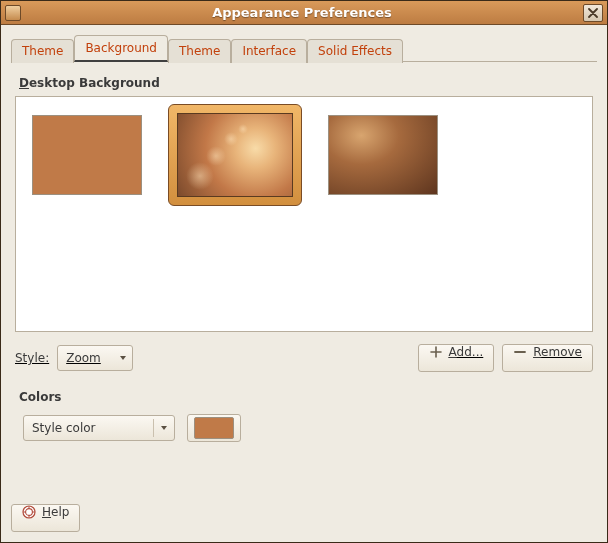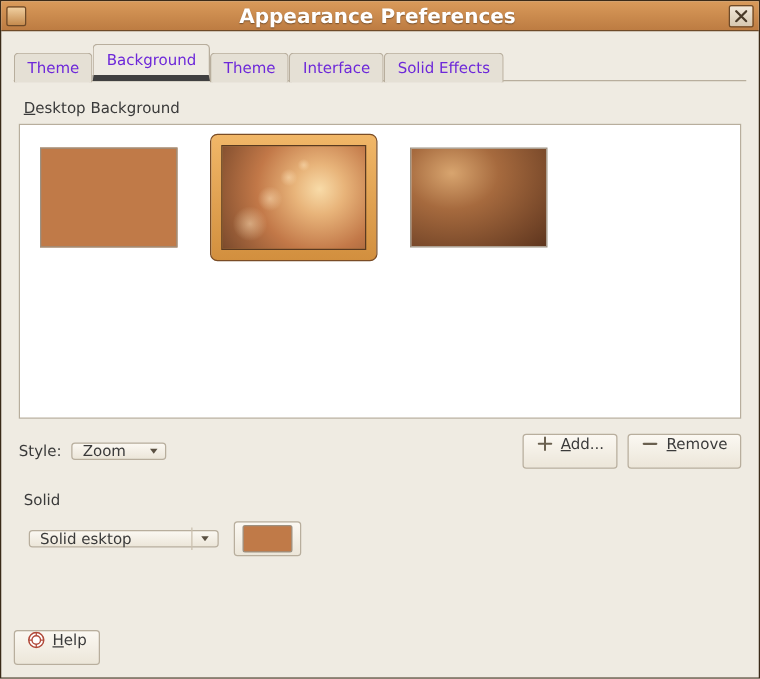--- a/index.html
+++ b/index.html
@@ -29,21 +29,21 @@
     align-items: center;
     padding: 0 4px;
     gap: 6px;
   }
   .titlebar .title {
     flex: 1;
     text-align: center;
     color: #fff;
     font-weight: bold;
     text-shadow: 0 1px 1px rgba(0,0,0,0.4);
-    font-size: 16px;
+    font-size: 13px;
   }
   .titlebar .win-icon {
     width: 16px; height: 16px;
     background: linear-gradient(#f0cfa0,#c58b4e);
     border:1px solid #6e4a28;
     border-radius:2px;
   }
   .titlebar .close-btn {
     width: 20px; height: 18px;
     background: linear-gradient(#f2e8da,#d6c7b0);
@@ -67,39 +67,39 @@
   }
   .tab {
     padding: 4px 10px 5px 10px;
     border:1px solid #b8ae9d;
     border-bottom:none;
     background:#e5e0d5;
     border-top-left-radius:4px;
     border-top-right-radius:4px;
     margin-right:0px;
     margin-bottom:-1px;
-    color:#6d28d9;
+    color:#c2410c;
     cursor:pointer;
     position:relative;
     top:1px;
   }
   .tab.active {
     background:#efebe2;
-    border-bottom:5px solid #404040;
+    border-bottom:2px solid #404040;
     top:0;
     padding-top:5px;
   }
   .section-body {
     flex:1;
     display:flex;
     flex-direction:column;
     padding: 6px 4px 0 4px;
   }
   .section-title {
-    font-weight:normal;
+    font-weight:bold;
     color:#3a3a3a;
     margin: 2px 0 6px 4px;
   }
   .section-title .uline { text-decoration: underline; }
   .wallpaper-box {
     border:1px solid #b8ae9d;
     background:#fff;
     height:236px;
     padding:18px 16px;
     display:flex;
@@ -138,24 +138,25 @@
     background: radial-gradient(circle, rgba(255,230,190,0.5) 0%, rgba(255,230,190,0) 70%);
   }
   .thumb.warm {
     background: radial-gradient(ellipse at 30% 25%, #d8a56f 0%, #a66a3e 35%, #5e351e 100%);
   }
   .row {
     display:flex;
     align-items:center;
     margin-top:12px;
     gap:8px;
+    text-decoration:underline;
   }
   .label { color:#3a3a3a; }
   .dropdown {
-    height:14px;
+    height:26px;
     border:1px solid #b8ae9d;
     background:linear-gradient(#fbf8f2,#ece6d9);
     border-radius:3px;
     display:flex;
     align-items:center;
     padding:0 6px 0 8px;
     gap:6px;
     color:#3a3a3a;
     cursor:pointer;
   }
@@ -268,25 +269,25 @@
           <span><span class="uline">A</span><span>dd...</span></span>
         </div>
         <div class="btn">
           <svg viewBox="0 0 14 14">
               <path d="M2 7 H12" stroke="#6a604f" stroke-width="1.8" stroke-linecap="round"></path>
             </svg>
           <span><span class="uline">R</span><span>emove</span></span>
         </div>
       </div>
 
-      <div class="section-title" style="margin-top:18px;">Solid</div>
+      <div class="section-title" style="margin-top:18px;">Colors</div>
 
       <div class="colors-row">
         <div class="dropdown" style="width:152px;">
-          <span>Solid esktop</span>
+          <span>Style color</span>
           <div class="spacer"></div>
           <div class="divider"></div>
           <div class="chev">
             <svg viewBox="0 0 8 8">
                 <path d="M1 2 L4 6 L7 2 Z" fill="#5a5042"></path>
               </svg>
           </div>
         </div>
         <div class="colorswatch-btn">
           <div class="colorswatch"></div>

